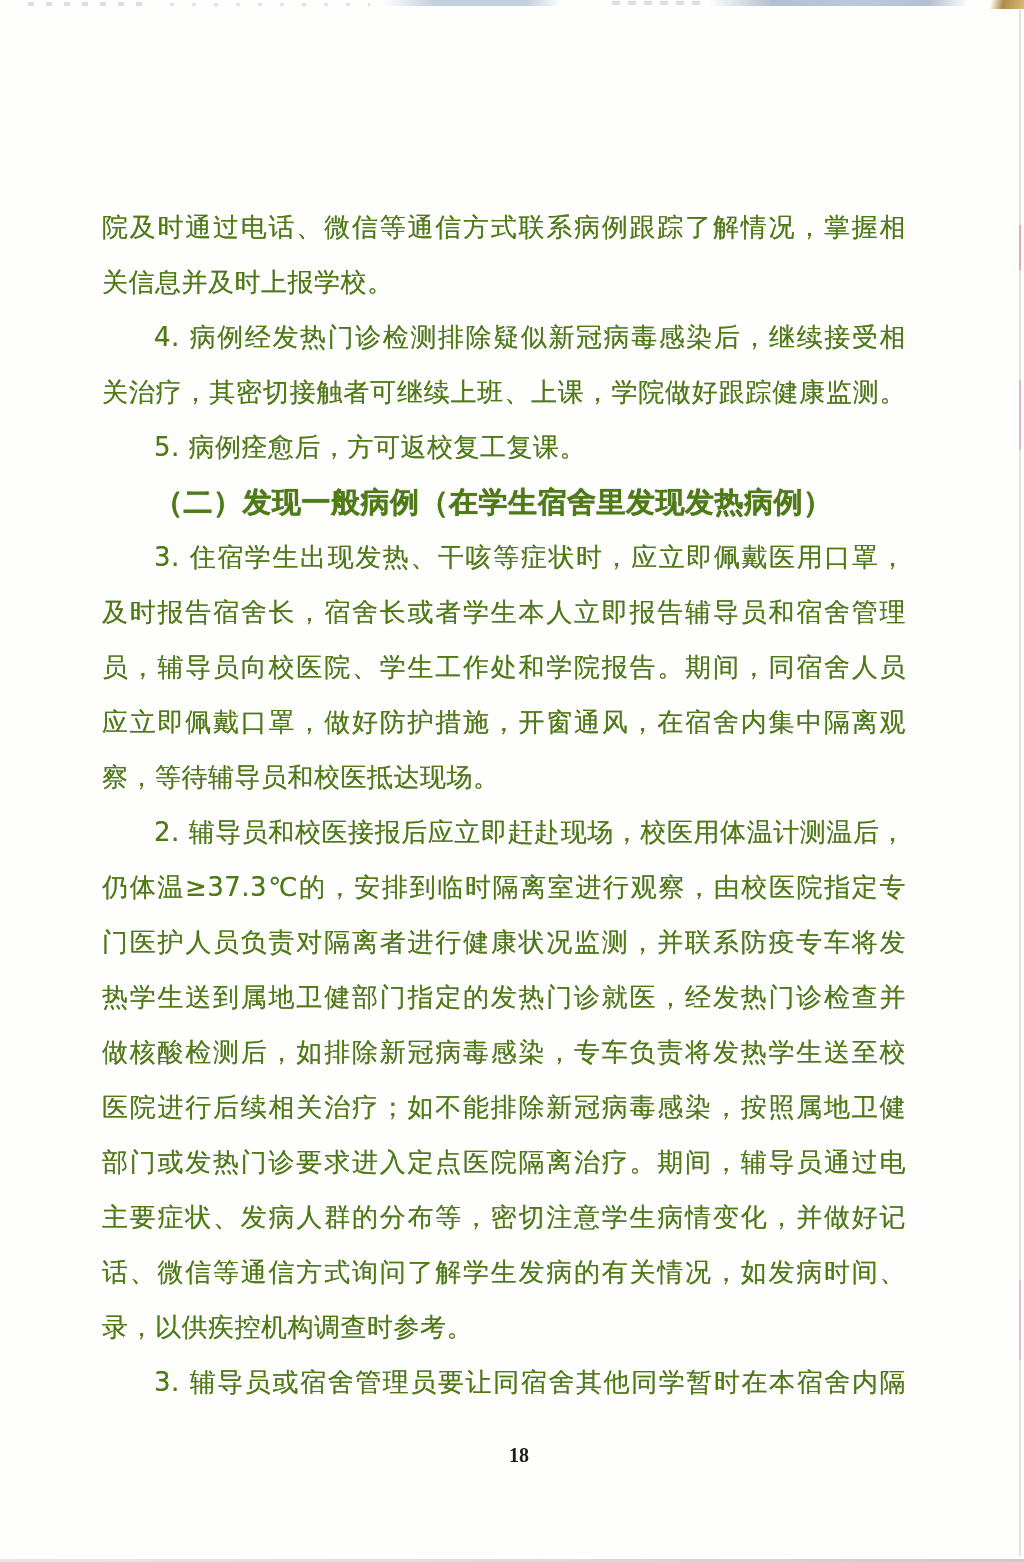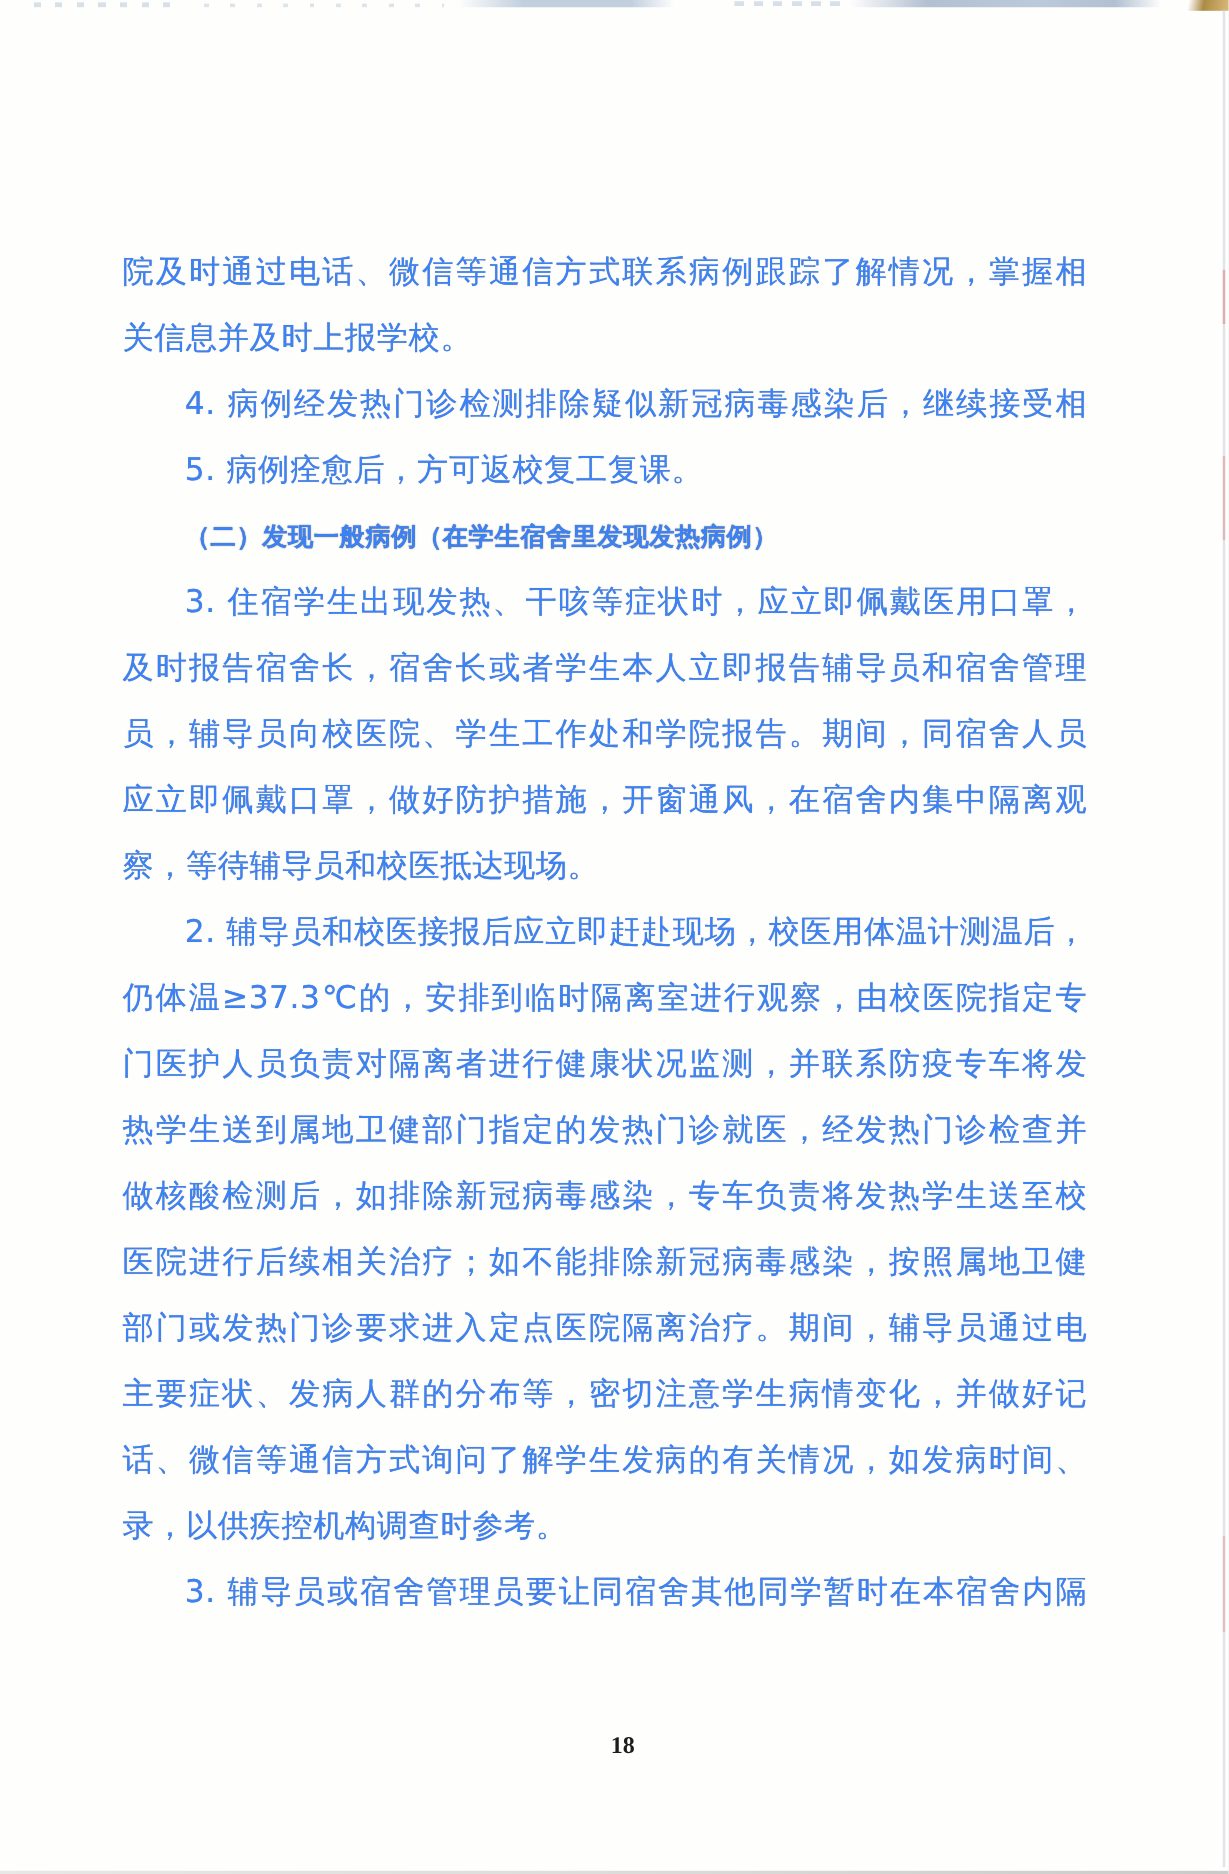--- a/index.html
+++ b/index.html
@@ -21,35 +21,35 @@
   .text-block {
     position: absolute;
     left: 102px;
     top: 200px;
     width: 804px;
   }
   .line {
     height: 55px;
     line-height: 55px;
     font-size: 26px;
-    color: #3b82f6;
+    color: #4d7c0f;
     letter-spacing: 0.5px;
     white-space: nowrap;
     text-shadow: 0 0 0.6px rgba(43,43,43,0.55);
   }
   .line.justify {
     white-space: normal;
     text-align: justify;
     text-align-last: justify;
     word-break: break-all;
   }
   .line.indent { text-indent: 52px; }
   .line.bold {
     font-weight: 700;
-    font-size: 21px;
+    font-size: 29px;
     text-shadow: 0 0 1px rgba(30,30,30,0.8);
   }
 
   
   .page-number {
     position: absolute;
     top: 1444px;
     left: 0;
     width: 100%;
     text-align: center;
@@ -108,20 +108,21 @@
     <div class="artifact edge-red-a"></div>
     <div class="artifact edge-red-b"></div>
     <div class="artifact edge-red-c"></div>
     <div class="artifact bottom-edge"></div>
   </div>
 
   <div class="text-block" id="text-block">
       <div class="line justify">院及时通过电话、微信等通信方式联系病例跟踪了解情况，掌握相</div>
       <div class="line">关信息并及时上报学校。</div>
       <div class="line indent justify">4. 病例经发热门诊检测排除疑似新冠病毒感染后，继续接受相</div>
+      <div class="line justify">关治疗，其密切接触者可继续上班、上课，学院做好跟踪健康监测。</div>
       <div class="line indent">5. 病例痊愈后，方可返校复工复课。</div>
       <div class="line indent bold">（二）发现一般病例（在学生宿舍里发现发热病例）</div>
       <div class="line indent justify">3. 住宿学生出现发热、干咳等症状时，应立即佩戴医用口罩，</div>
       <div class="line justify">及时报告宿舍长，宿舍长或者学生本人立即报告辅导员和宿舍管理</div>
       <div class="line justify">员，辅导员向校医院、学生工作处和学院报告。期间，同宿舍人员</div>
       <div class="line justify">应立即佩戴口罩，做好防护措施，开窗通风，在宿舍内集中隔离观</div>
       <div class="line">察，等待辅导员和校医抵达现场。</div>
       <div class="line indent justify">2. 辅导员和校医接报后应立即赶赴现场，校医用体温计测温后，</div>
       <div class="line justify">仍体温≥37.3℃的，安排到临时隔离室进行观察，由校医院指定专</div>
       <div class="line justify">门医护人员负责对隔离者进行健康状况监测，并联系防疫专车将发</div>

